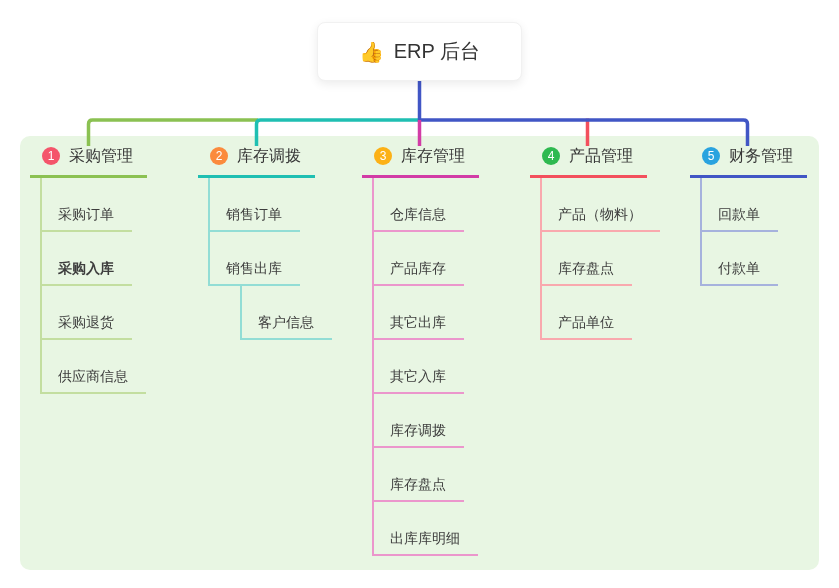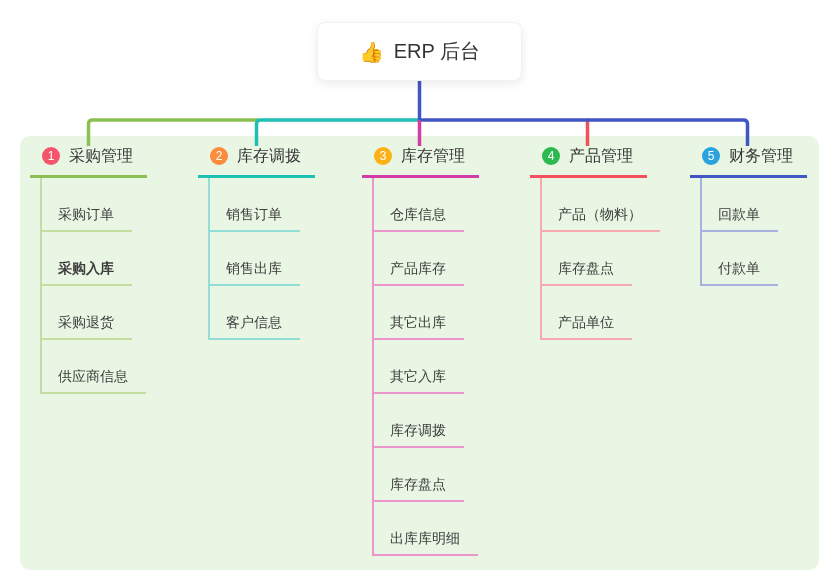--- a/index.html
+++ b/index.html
@@ -141,21 +141,21 @@
       <span class="badge" style="background-color: rgb(251, 139, 61);">2</span>
       <span>库存调拨</span>
     </div>
     <div class="children">
       <div class="child" style="border-left-color: rgb(146, 221, 213); border-bottom-color: rgb(146, 221, 213);">
         <span>销售订单</span>
       </div>
       <div class="child" style="border-left-color: rgb(146, 221, 213); border-bottom-color: rgb(146, 221, 213);">
         <span>销售出库</span>
       </div>
-      <div class="child" style="border-left-color: rgb(146, 221, 213); border-bottom-color: rgb(146, 221, 213);">
+      <div class="child" style="border-left-color: rgb(146, 221, 213); border-bottom-color: rgb(146, 221, 213); margin-left: 32px;">
         <span>客户信息</span>
       </div>
     </div>
   </div>
 
   <div class="branch" style="left:362px">
     <div class="branch-title" style="border-bottom-color: rgb(210, 60, 166);">
       <span class="badge" style="background-color: rgb(252, 177, 22);">3</span>
       <span>库存管理</span>
     </div>

